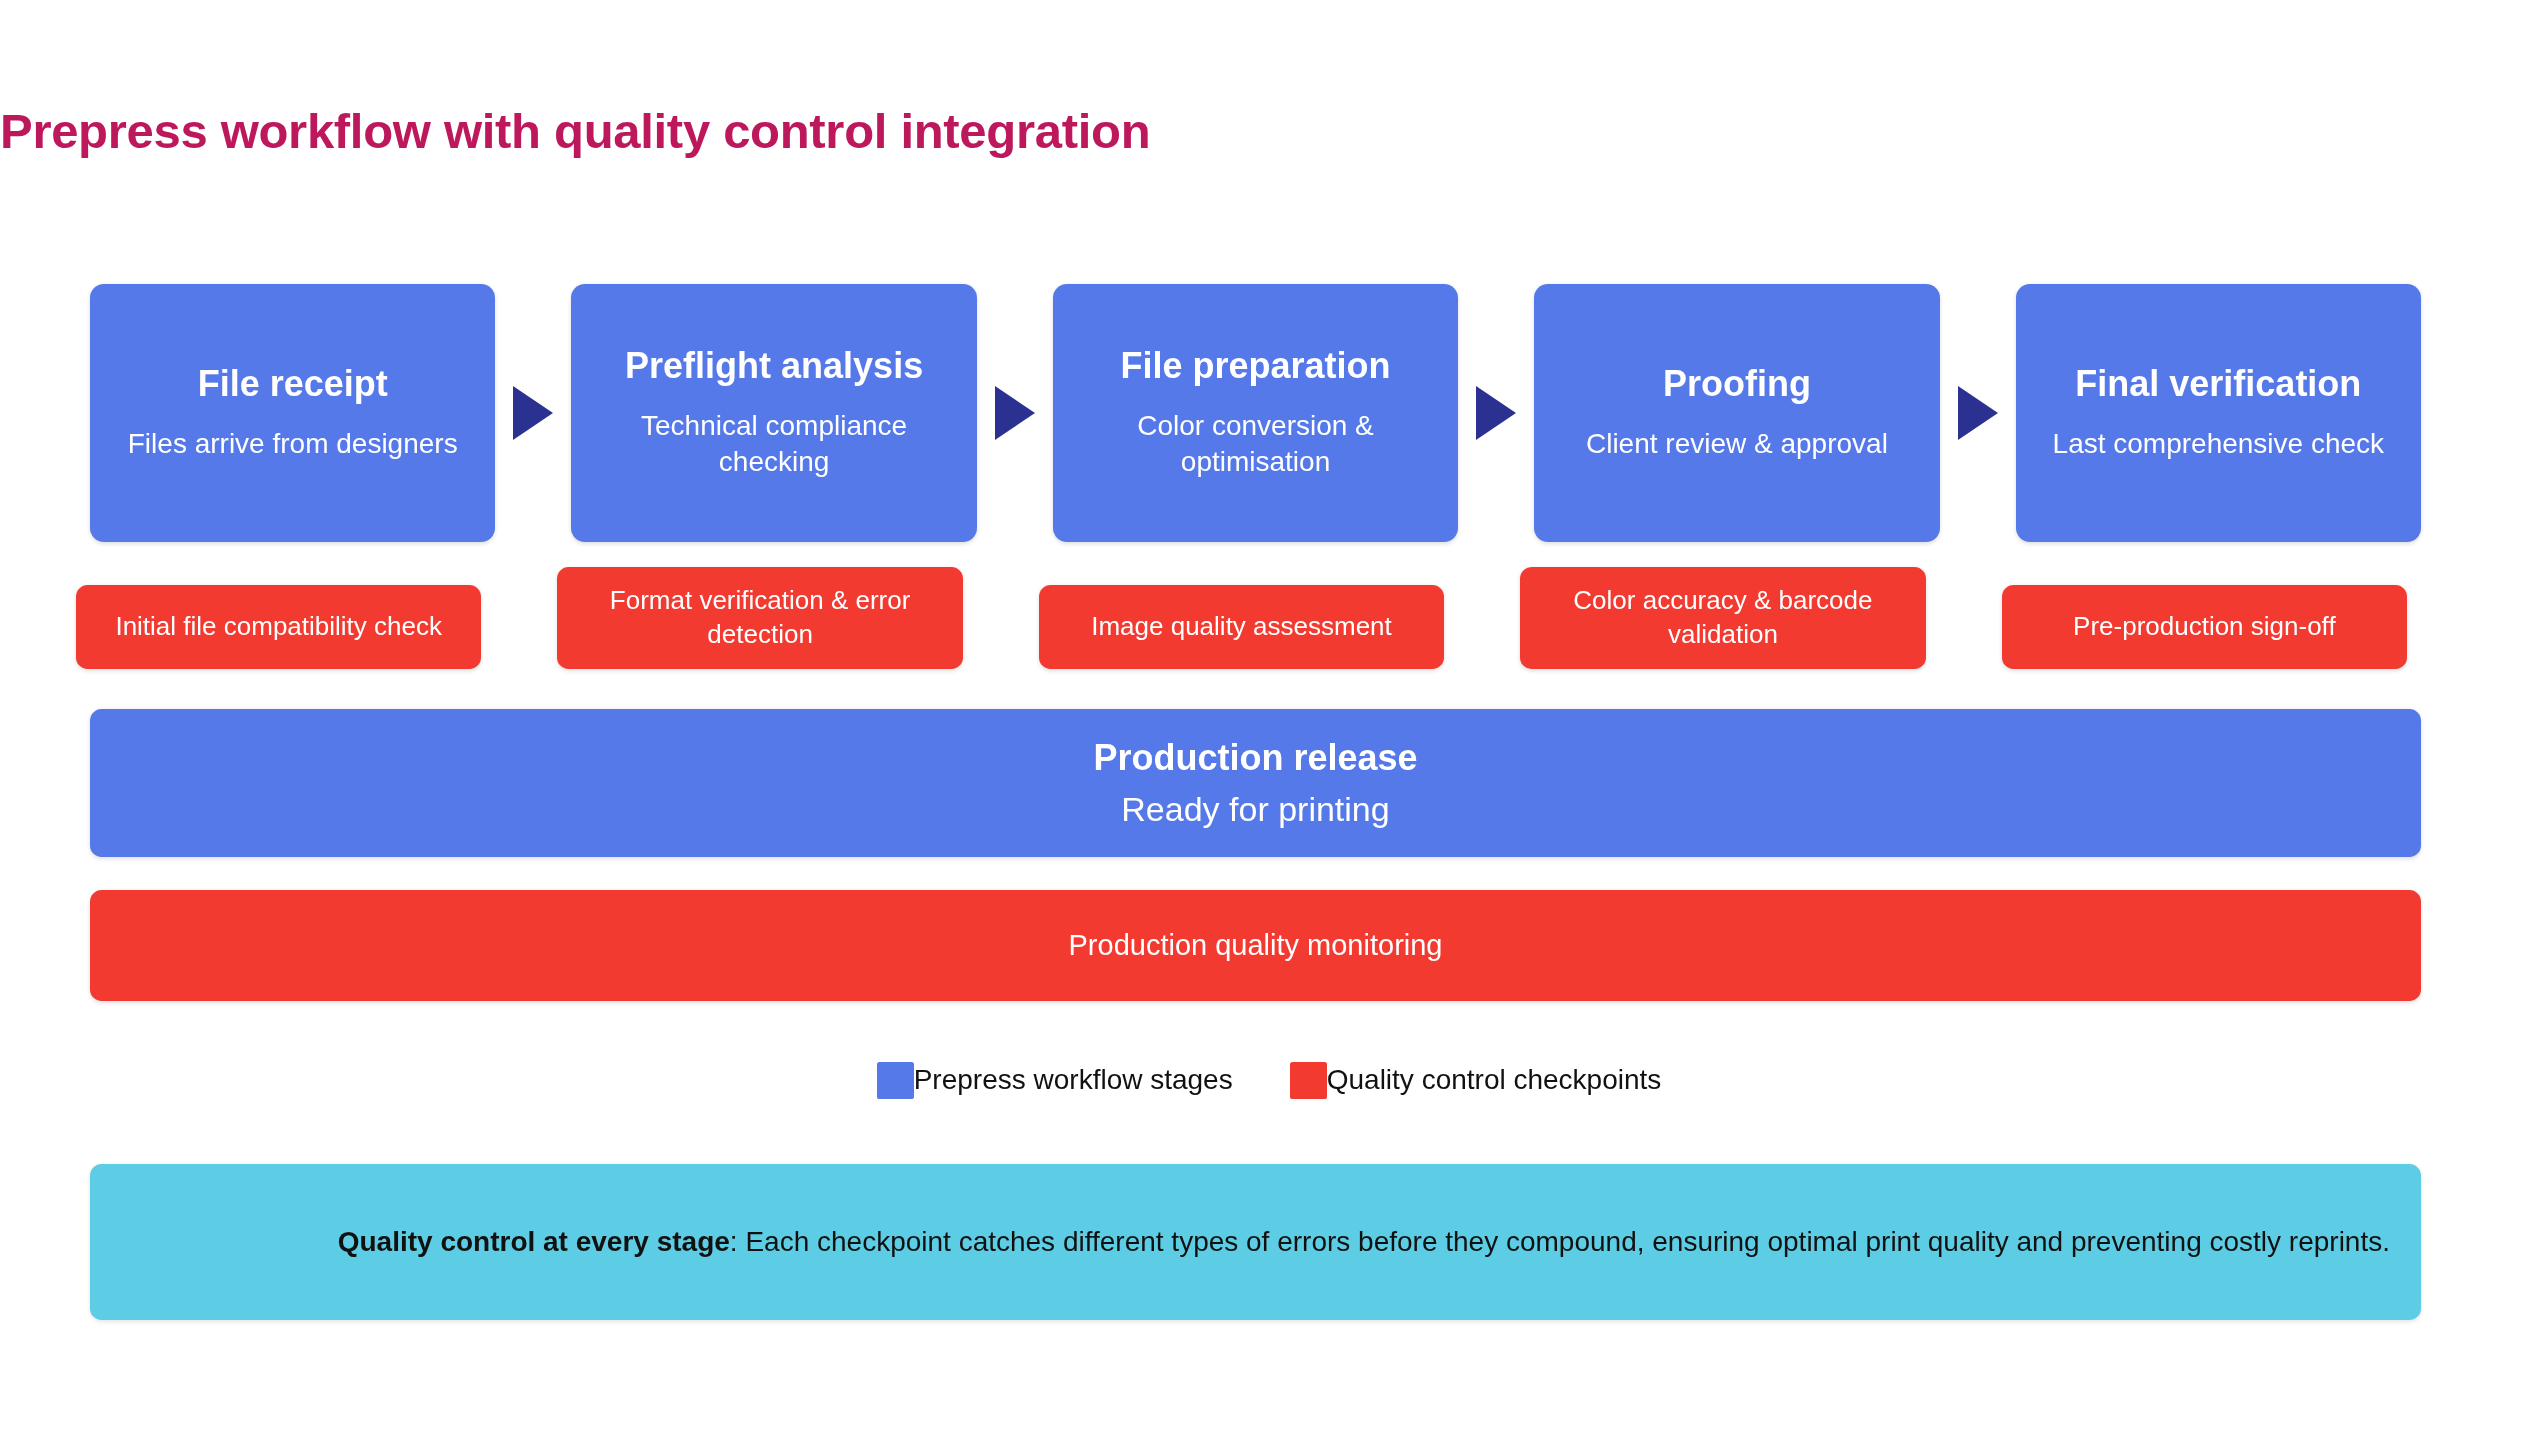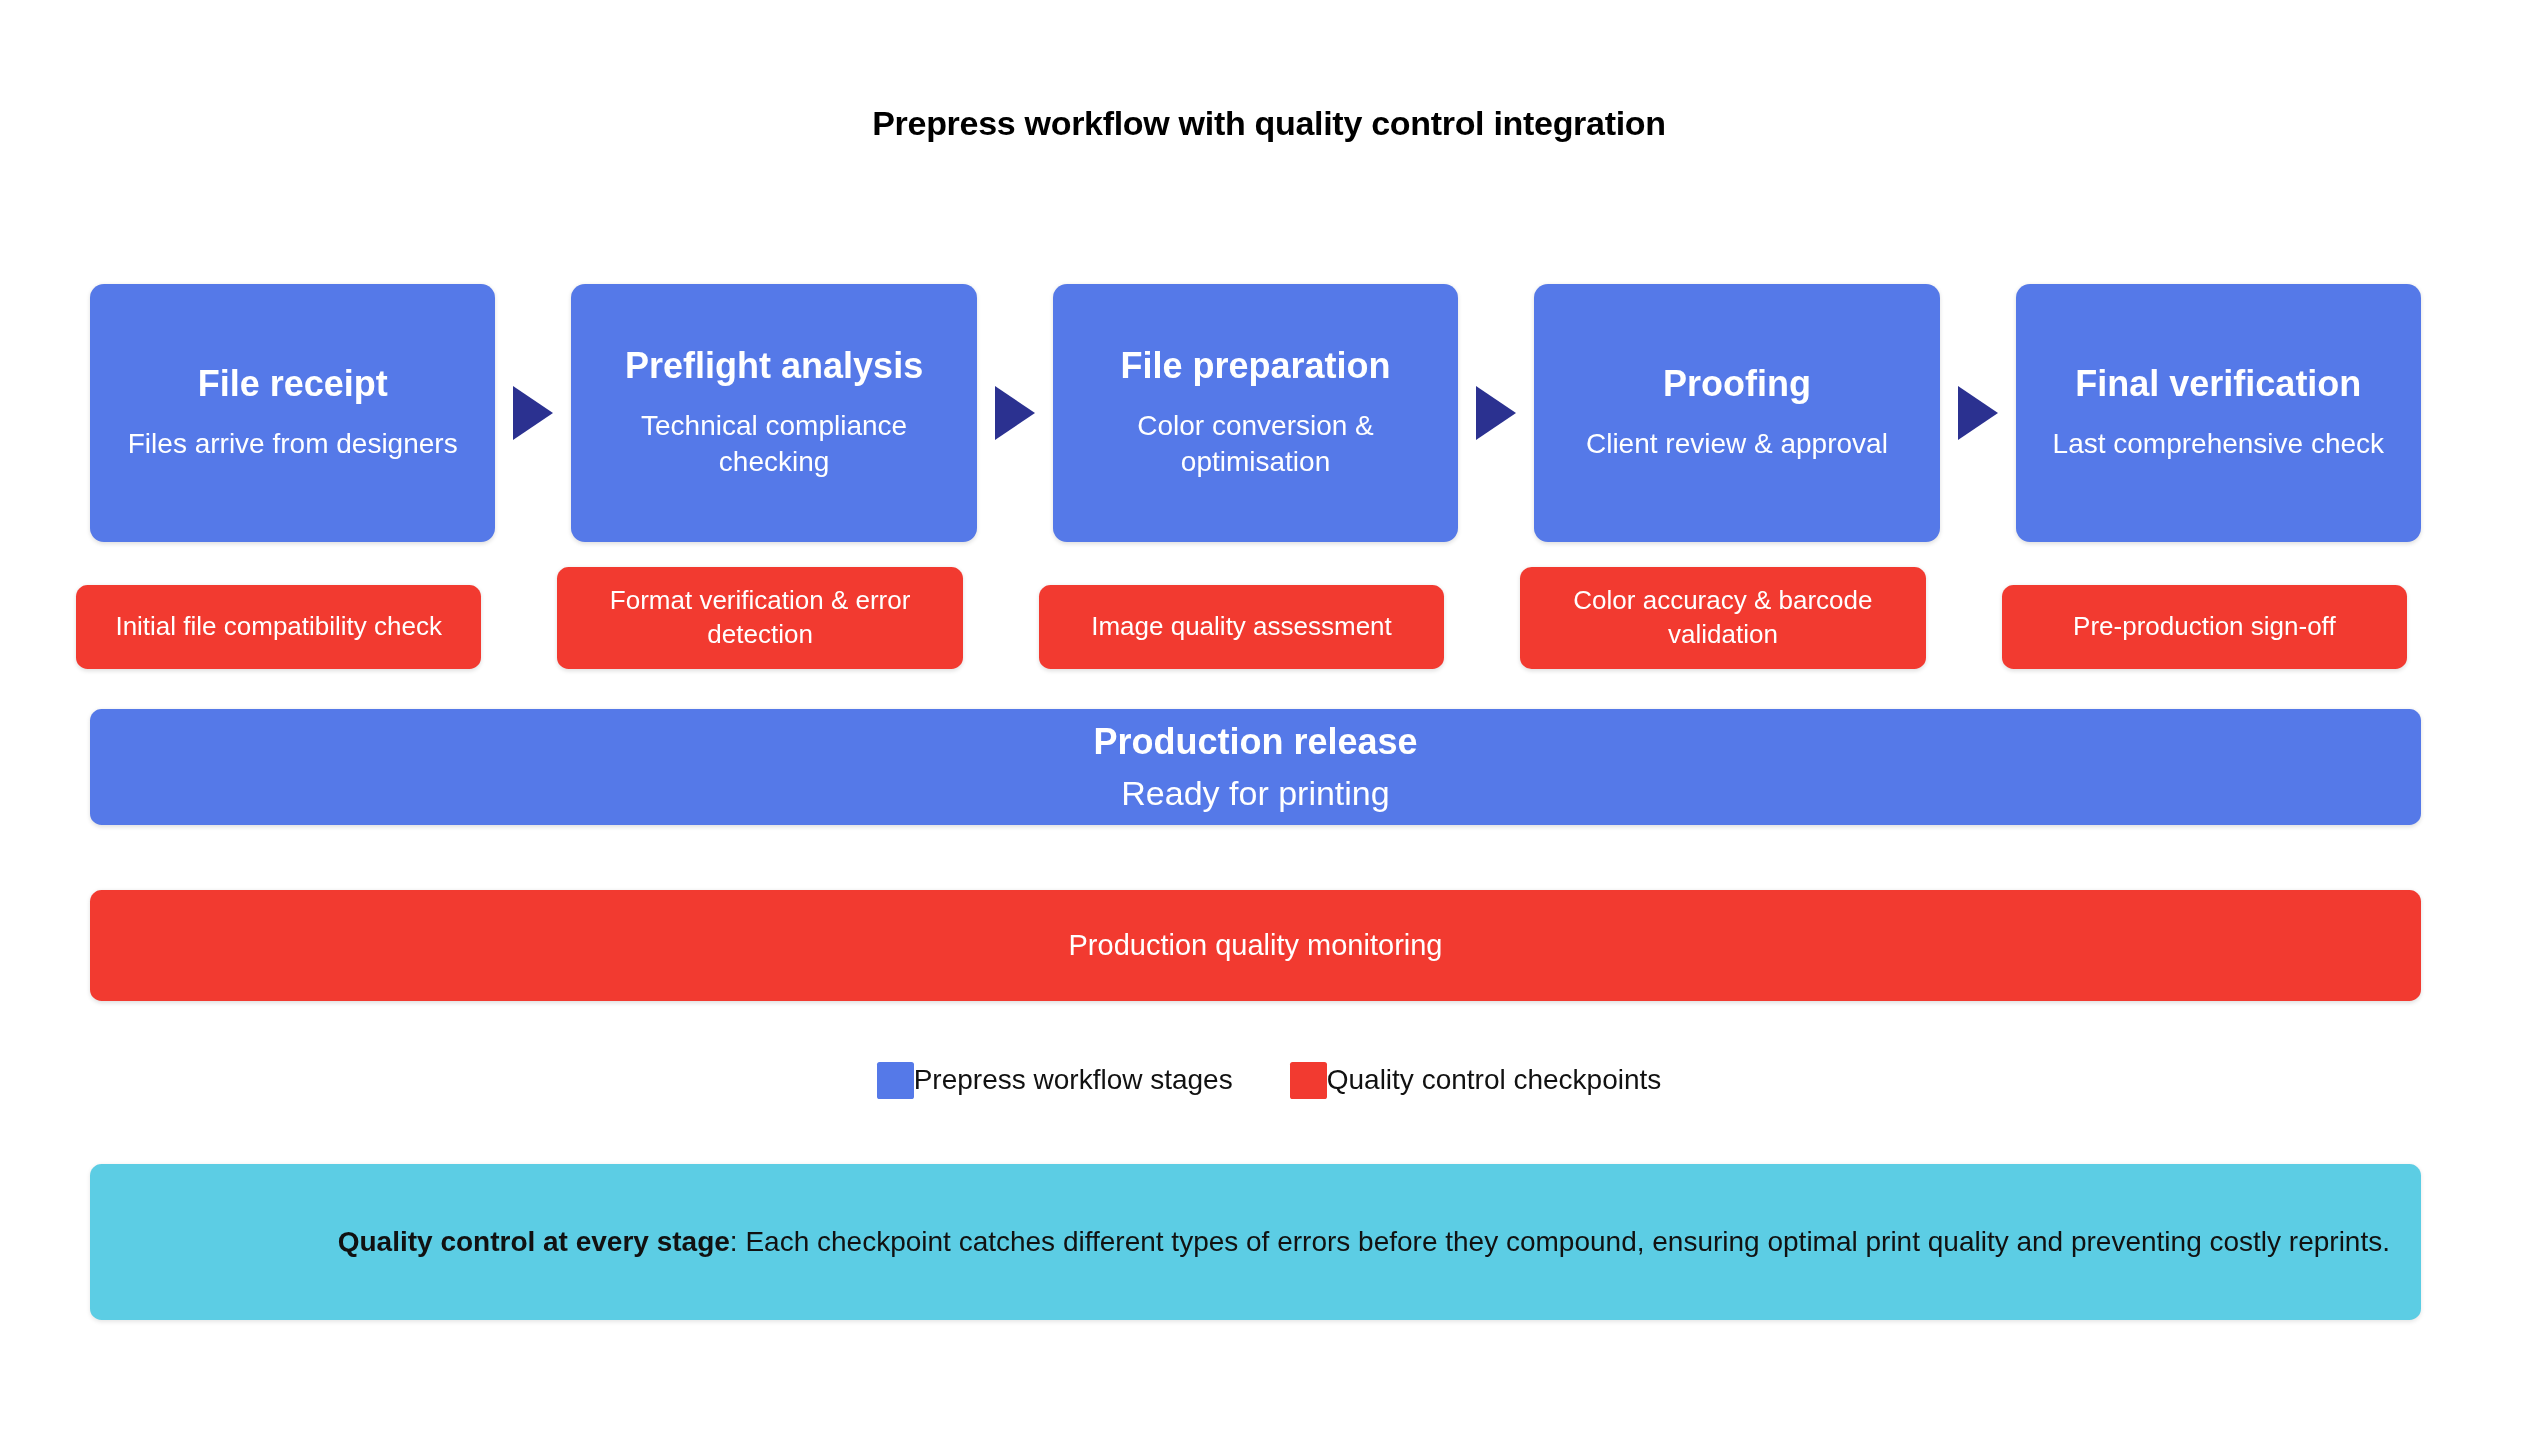--- a/index.html
+++ b/index.html
@@ -21,25 +21,24 @@
     height: 1454px;
     background: #ffffff;
   }
 
   
   .title {
     position: absolute;
     left: 0;
     top: 105px;
     width: 2538px;
-    text-align: center;
-    font-size: 34px;
+    font-size: 49px;
     font-weight: 700;
     letter-spacing: -0.3px;
-    color: #000000;
+    color: #be185d;
     line-height: 1.1;
   }
 
   
   .stage-row {
     position: absolute;
     left: 90px;
     top: 284px;
     width: 2331px;
     height: 258px;
@@ -128,21 +127,21 @@
     font-size: 26px;
     line-height: 1.3;
   }
 
   
   .release-bar {
     position: absolute;
     left: 90px;
     top: 709px;
     width: 2331px;
-    height: 116px;
+    height: 148px;
     border-radius: 11.6px;
     background: #5579e8;
     box-shadow: 0 1.9px 4.5px rgba(0,0,0,0.13);
     display: flex;
     flex-direction: column;
     align-items: center;
     justify-content: center;
     color: #ffffff;
     text-align: center;
   }

